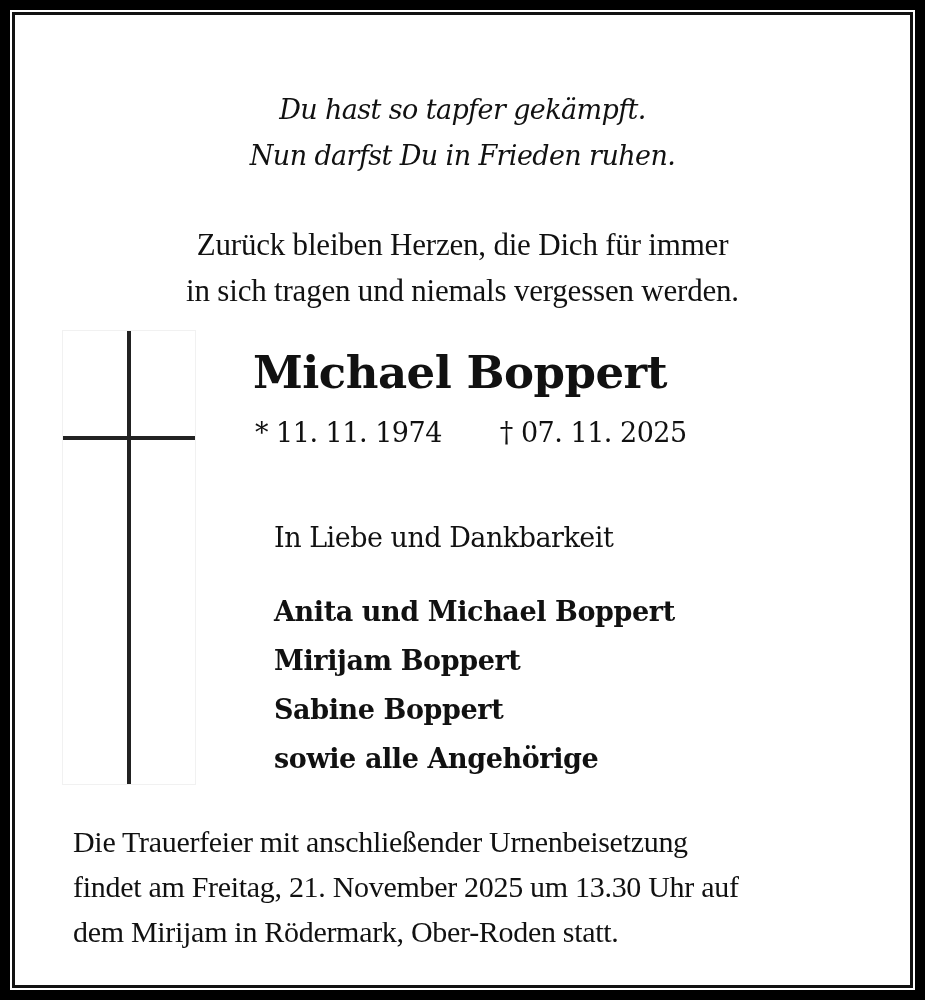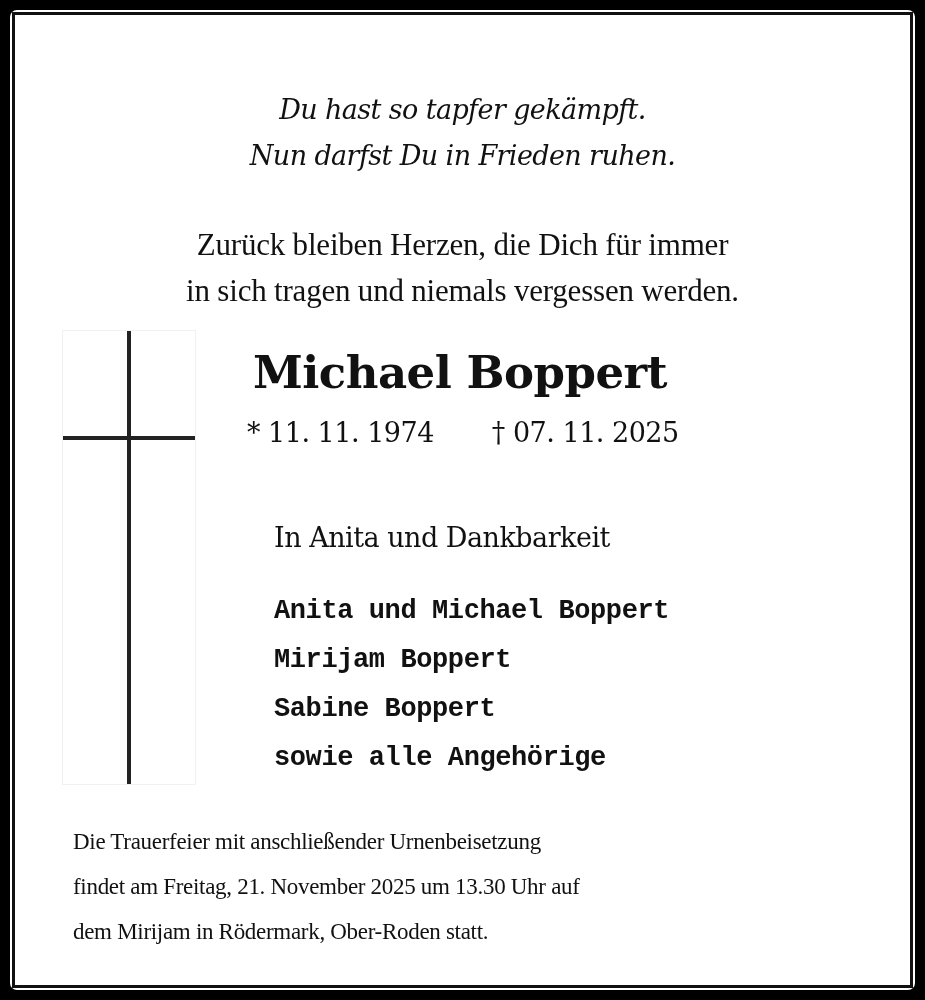--- a/index.html
+++ b/index.html
@@ -8,21 +8,20 @@
       background: #000;
       position: relative;
       overflow: hidden;
       font-family: "DejaVu Serif", "Liberation Serif", serif;
       color: #111;
     }
     .frame-outer {
       position: absolute;
       left: 10px; top: 10px; right: 10px; bottom: 10px;
       background: #fff;
-      border-radius: 7px;
     }
     .frame-inner {
       position: absolute;
       left: 2px; top: 2px; right: 2px; bottom: 2px;
       border: 3px solid #111;
       background: #fff;
     }
     .abs { position: absolute; }
     .center { text-align: center; }
     .motto {
@@ -63,41 +62,40 @@
       line-height: 60px;
       letter-spacing: -0.5px;
     }
     .dates {
       left: 232px; top: 398px;
       font-size: 27px;
       line-height: 40px;
       letter-spacing: -0.5px;
       white-space: pre;
     }
-    .dates span { display: inline-block; }
+    .dates span { display: inline-block; margin-left: 8px; }
     .dates .death { margin-left: 58px; }
     .dedication {
       left: 259px; top: 503px;
       font-size: 27px;
       line-height: 40px;
       letter-spacing: -0.5px;
     }
     .family {
       left: 259px; top: 572px;
       font-weight: bold;
       font-size: 27px;
       line-height: 49px;
       letter-spacing: -0.4px;
-      font-family: Liberation Mono, monospace;
     }
     .family div { white-space: nowrap; }
     .notice {
       left: 58px; top: 804px;
       font-family: "Liberation Serif", serif;
-      font-size: 23px;
+      font-size: 30px;
       line-height: 45px;
       letter-spacing: -0.3px;
     }
     .notice div { white-space: nowrap; }
   </style>
 </head>
 <body>
 
 <div class="frame-outer">
   <div class="frame-inner">
@@ -114,21 +112,21 @@
 
     <div class="abs cross-box">
       <div class="cross-v"></div>
       <div class="cross-h"></div>
     </div>
 
     <div class="abs name">Michael Boppert</div>
 
     <div class="abs dates"><span class="birth">* 11. 11. 1974</span><span class="death">† 07. 11. 2025</span></div>
 
-    <div class="abs dedication">In Anita und Dankbarkeit</div>
+    <div class="abs dedication">In Liebe und Dankbarkeit</div>
 
     <div class="abs family">
       <div>Anita und Michael Boppert</div>
       <div>Mirijam Boppert</div>
       <div>Sabine Boppert</div>
       <div>sowie alle Angehörige</div>
     </div>
 
     <div class="abs notice">
       <div>Die Trauerfeier mit anschließender Urnenbeisetzung</div>

